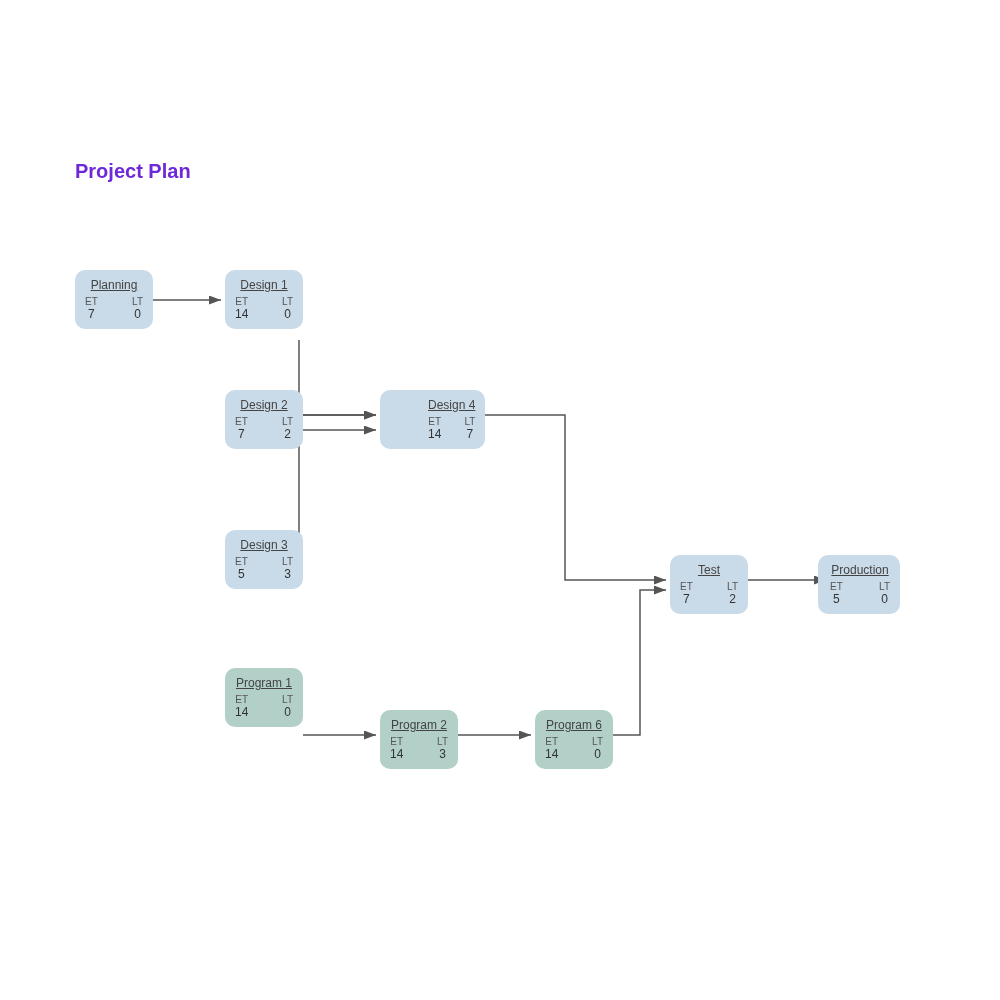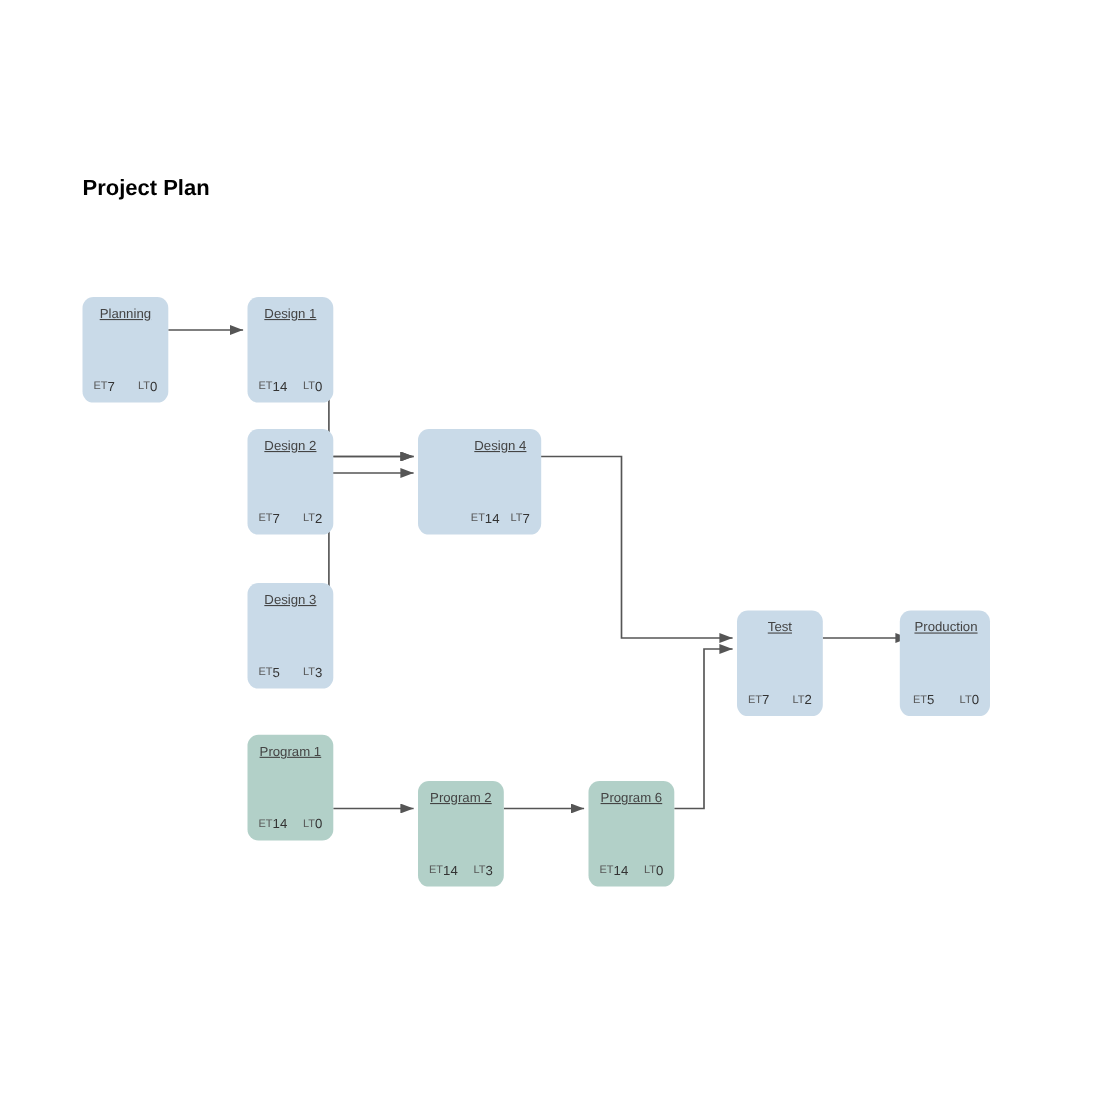--- a/index.html
+++ b/index.html
@@ -10,21 +10,21 @@
       height: 1000px;
       overflow: hidden;
       position: relative;
     }
     .page-title {
       position: absolute;
       top: 160px;
       left: 75px;
       font-size: 20px;
       font-weight: bold;
-      color: #000000;
+      color: #6d28d9;
     }
     .node {
       position: absolute;
       background: #c9dae8;
       border-radius: 10px;
       padding: 8px 10px;
       text-align: center;
       min-width: 72px;
     }
     .node-title {
@@ -41,23 +41,22 @@
     .node-label {
       font-size: 10px;
       color: #555;
     }
     .node-value {
       font-size: 12px;
       color: #333;
     }
     .node-col {
       display: flex;
-      flex-direction: row;
+      flex-direction: column;
       align-items: center;
-      margin-top: 48px;
     }
     svg.arrows {
       position: absolute;
       top: 0;
       left: 0;
       width: 1000px;
       height: 1000px;
       pointer-events: none;
     }
   </style>

